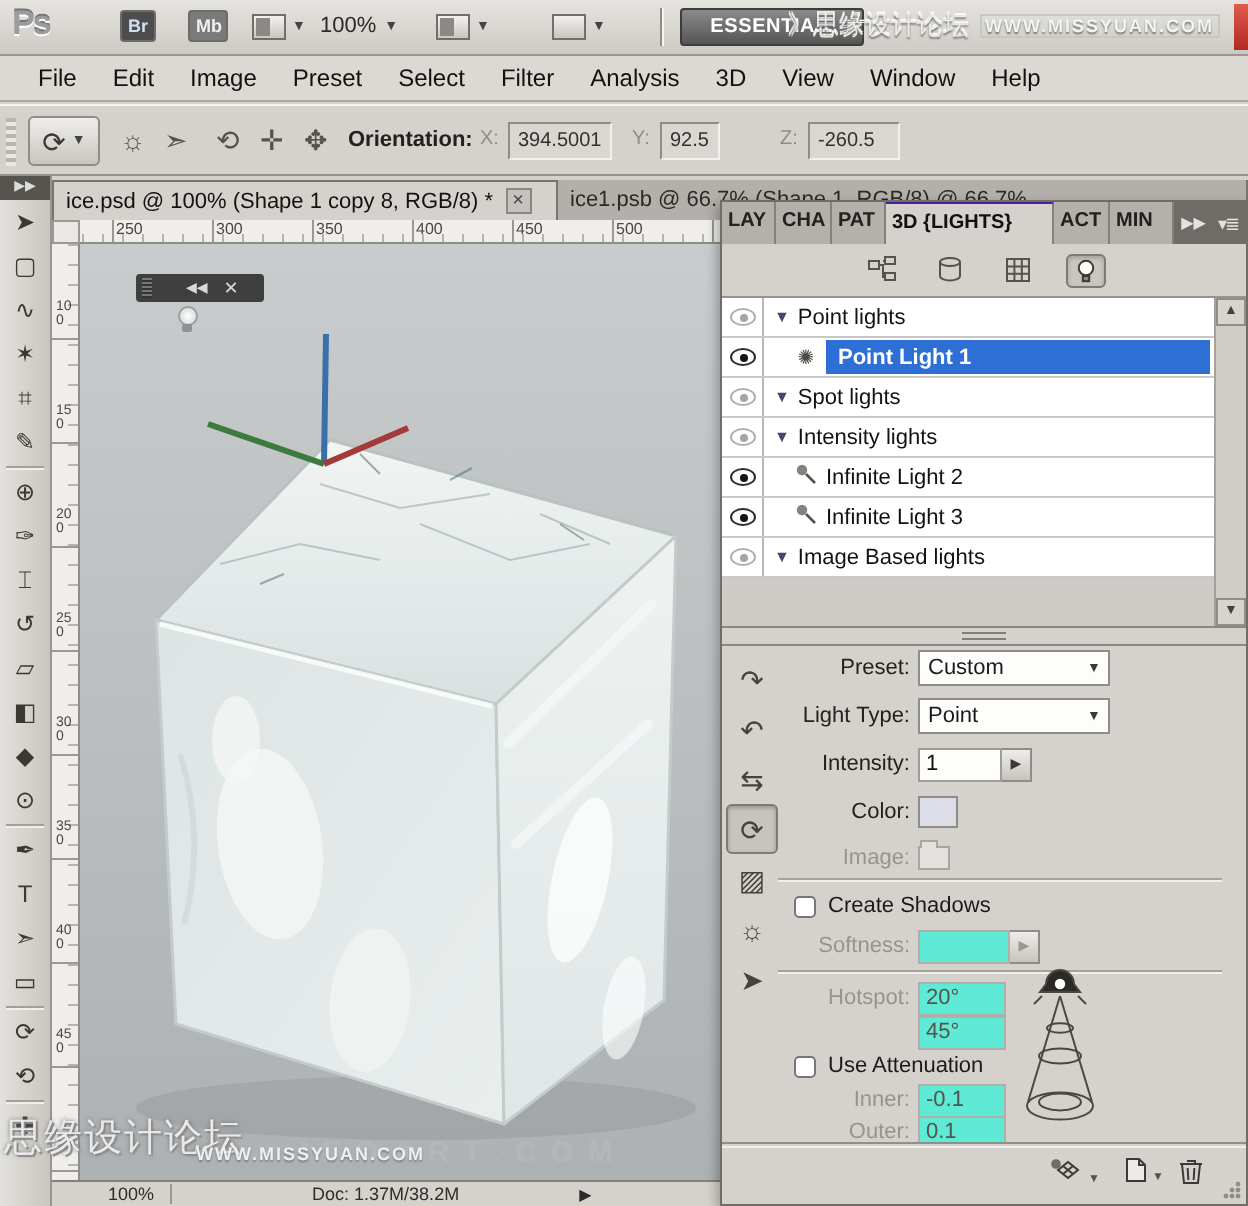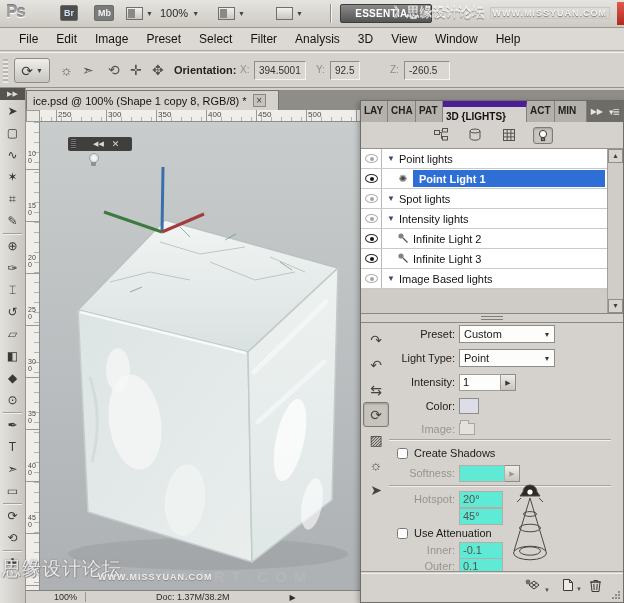--- a/index.html
+++ b/index.html
@@ -51,21 +51,21 @@
     background:#dad7d2; border:1px solid; border-color:#8f8d88 #f2f1ee #f2f1ee #8f8d88; font-family:"Liberation Sans",sans-serif; }
 
   
   #toolbox { position:absolute; left:0; top:88px; width:26px; height:515px;
     background:linear-gradient(90deg,#e3e1dd,#c9c6c0); border-right:1px solid #98958f; }
   #toolbox-head { height:12px; background:#56544f; color:#ddd; font-size:7px; text-align:center; line-height:12px; }
   .tool { height:22px; display:flex; align-items:center; justify-content:center; font-size:12px; color:#3b3934; }
   .tool-div { height:1px; margin:1px 3px; background:#a3a09a; box-shadow:0 1px 0 #f0efec; }
 
   
-  #tabbar { position:absolute; left:26px; top:90px; width:598px; height:20px; background:#8f8d88; display:flex;flex-direction:column; }
+  #tabbar { position:absolute; left:26px; top:90px; width:598px; height:20px; background:#8f8d88; display:flex; }
   .doctab { height:20px; display:flex; align-items:center; padding:0 6px; font-size:11px; white-space:nowrap; overflow:hidden; }
   #tab1 { width:253px; background:#d5d2cd; color:#14120f; border:1px solid #76746f; border-bottom:none; }
   #tab1 .x { margin-left:6px; width:13px; height:13px; border:1px solid #8a8884; background:#c6c3be; color:#444;
     font-size:10px; line-height:11px; text-align:center; }
   #tab2 { flex:1; background:#b3b0ab; color:#2c2a26; border-right:1px solid #76746f; }
 
   #ruler-corner { position:absolute; left:26px; top:110px; width:14px; height:12px; background:#e9e8e5; border:1px solid #9b9993; }
   #ruler-h { position:absolute; left:40px; top:110px; width:320px; height:12px; background:#efeeeb; border-bottom:1px solid #8f8d88;
     background-image:
       repeating-linear-gradient(90deg,#9a9892 0 1px,transparent 1px 50px),
@@ -103,21 +103,21 @@
   #statusbar .z { margin-left:28px; padding-right:8px; border-right:1px solid #9a9892; }
   #statusbar .doc { margin-left:70px; }
   #statusbar .ar { margin-left:60px; font-size:8px; }
 
   
   #panel { position:absolute; left:360px; top:100px; width:264px; height:503px; background:#d5d2cd;
     border:1px solid #6f6d68; box-shadow:-2px 2px 5px rgba(0,0,0,.25); z-index:30; }
   #ptabs { position:absolute; left:0; top:0; width:262px; height:21px; background:#6e6c67; display:flex; }
   .ptab { height:21px; line-height:20px; font-size:10px; font-weight:bold; color:#23211d; background:#b4b1ac;
     border-right:1px solid #83817c; padding:0 3px; white-space:nowrap; overflow:hidden; }
-  .ptab.active { background:#d5d2cd; color:#111; border-top:6px solid #4c1d95; }
+  .ptab.active { background:#d5d2cd; color:#111; border-top:1px solid #4c1d95; }
   #ptab-extra { flex:1; display:flex; align-items:center; justify-content:flex-end; gap:6px; padding-right:4px;
     color:#e4e3e0; font-size:8px; }
   #ptab-extra .menu { font-size:9px; letter-spacing:-1px; }
 
   #filter-row { position:absolute; left:0; top:21px; width:262px; height:27px; border-bottom:1px solid #95938d;
     display:flex; align-items:center; justify-content:center; gap:14px; background:#d5d2cd; }
   .ficon { width:20px; height:17px; display:flex; align-items:center; justify-content:center; }
   .ficon.sel { border:1px solid #7d7b76; border-radius:3px; background:#c9c6c0; box-shadow:inset 0 1px 2px rgba(0,0,0,.2); }
 
   #lights-list { position:absolute; left:0; top:48px; width:262px; height:164px; background:#cfccc7; }

